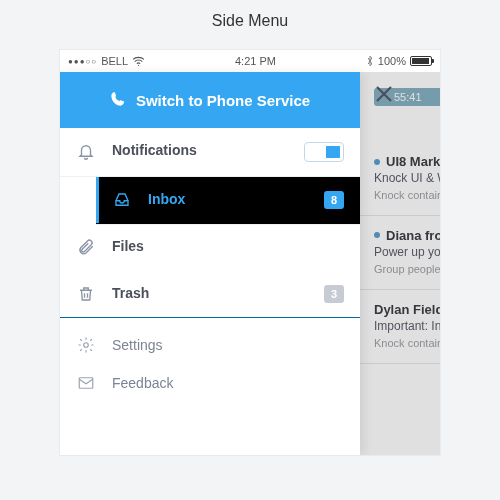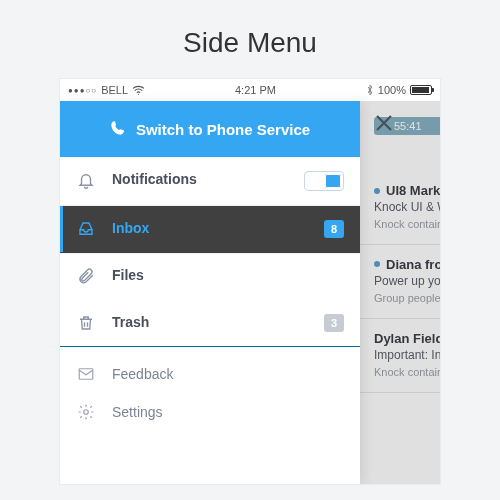--- a/index.html
+++ b/index.html
@@ -5,24 +5,24 @@
   * { box-sizing: border-box; margin: 0; padding: 0; }
   body {
     font-family: -apple-system, "Helvetica Neue", Arial, sans-serif;
     background: #f3f4f5;
     width: 500px;
     height: 500px;
     overflow: hidden;
   }
   .page-title {
     text-align: center;
-    font-size: 28px;
+    font-size: 16px;
     font-weight: 400;
     color: #333;
-    padding: 27px 0 20px 0;
+    padding: 12px 0 20px 0;
   }
   .frame {
     position: relative;
     width: 380px;
     height: 405px;
     margin: 0 auto;
     background: #fff;
     overflow: hidden;
     box-shadow: 0 0 0 1px rgba(0,0,0,0.04);
   }
@@ -74,21 +74,21 @@
   .menu-row {
     display:flex;
     align-items:flex-start;
     padding: 14px 16px;
     font-size:14px;
     color:#4a4f5b;
     gap:16px;
     border-bottom:1px solid transparent;
     cursor:pointer;
   }
-  .menu-row.sel { background:#404040; box-shadow:inset 3px 0 0 #35a7f2, 0 1px 0 #eef0f2, 0 -1px 0 #eef0f2; color:#35a7f2;}
+  .menu-row.sel { background:#000000; box-shadow:inset 3px 0 0 #35a7f2, 0 1px 0 #eef0f2, 0 -1px 0 #eef0f2; color:#35a7f2;margin-left:36px;}
   .menu-row.sel .menu-label { color:#35a7f2; }
   .menu-row .ico { width:20px; display:flex; align-items:center; justify-content:center; }
   .menu-row .ico svg { stroke:#8a93a4; }
   .menu-row.sel .ico svg { stroke:#35a7f2; }
   .menu-label { flex:1; font-weight:700; color:#4a4f5b; }
   .badge {
     min-width:20px; height:18px; padding:0 5px;
     border-radius:3px;
     font-size:11px; font-weight:700;
     color:#fff;
@@ -234,34 +234,34 @@
         </span>
         <span class="menu-label">Trash</span>
         <span class="badge gray">3</span>
       </div>
 
       <div style="height:8px"></div>
 
       <div class="sec-row">
         <span class="ico">
           <svg width="18" height="18" viewBox="0 0 24 24" fill="none" stroke-width="1.6">
+              <circle cx="12" cy="12" r="3"></circle>
+              <path d="M12 2v3M12 19v3M4.2 4.2l2.1 2.1M17.7 17.7l2.1 2.1M2 12h3M19 12h3M4.2 19.8l2.1-2.1M17.7 6.3l2.1-2.1"></path>
+            </svg>
+        </span>
+        <span>Settings</span>
+      </div>
+      <div class="sec-row">
+        <span class="ico">
+          <svg width="18" height="18" viewBox="0 0 24 24" fill="none" stroke-width="1.6">
               <rect x="3" y="5" width="18" height="14" rx="1"></rect>
               <path d="M3 7l9 6 9-6"></path>
             </svg>
         </span>
         <span>Feedback</span>
-      </div>
-      <div class="sec-row">
-        <span class="ico">
-          <svg width="18" height="18" viewBox="0 0 24 24" fill="none" stroke-width="1.6">
-              <circle cx="12" cy="12" r="3"></circle>
-              <path d="M12 2v3M12 19v3M4.2 4.2l2.1 2.1M17.7 17.7l2.1 2.1M2 12h3M19 12h3M4.2 19.8l2.1-2.1M17.7 6.3l2.1-2.1"></path>
-            </svg>
-        </span>
-        <span>Settings</span>
       </div>
     </div>
 
     <div class="close">
       <svg width="24" height="24" viewBox="0 0 24 24" stroke="#4a4f5b" stroke-width="2.2" fill="none">
           <path d="M5 5l14 14M19 5L5 19"></path>
         </svg>
     </div>
 
     <div class="veil"></div>

